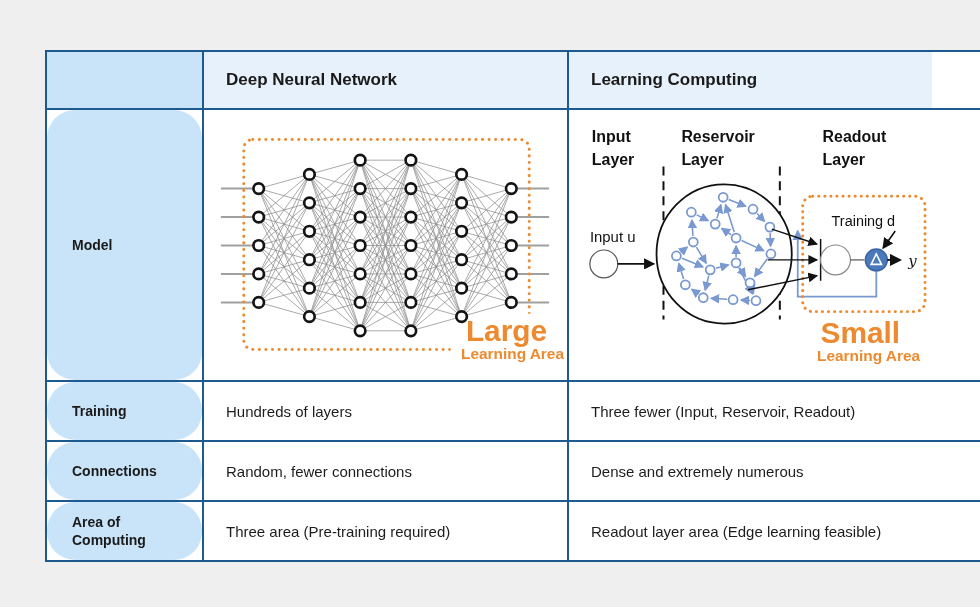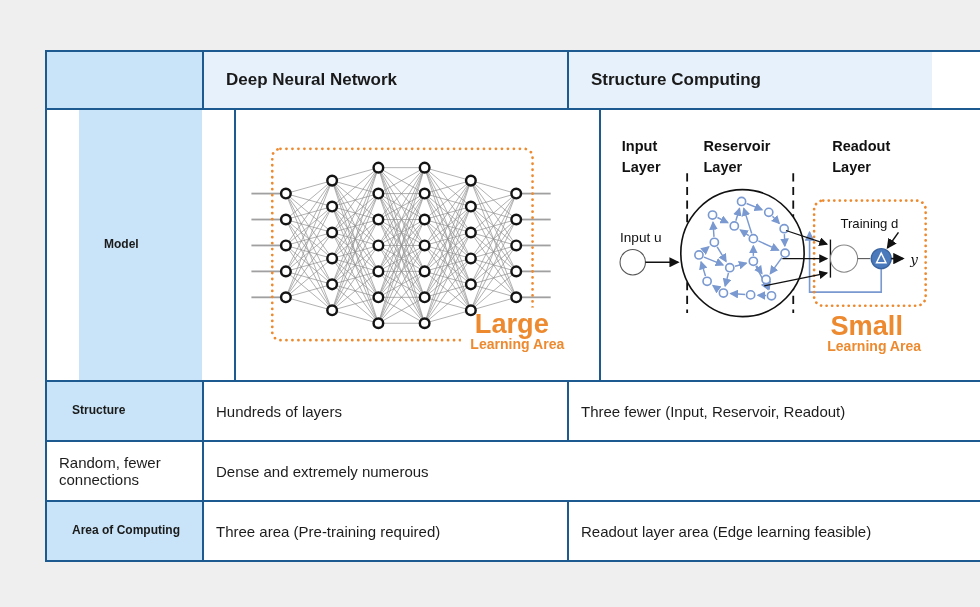--- a/index.html
+++ b/index.html
@@ -13,43 +13,43 @@
   }
   .comparison-table{
     position:absolute; left:45px; top:50px; width:967px;
     border-top:2px solid #1c5a8f;
     border-left:2px solid #1c5a8f;
     background:#ffffff;
   }
   .trow{ display:grid; grid-template-columns:155px 365px 365px; border-bottom:2px solid #1c5a8f; }
   .cell{ display:flex; align-items:center; background:#fff; }
   .cell + .cell{ border-left:2px solid #1c5a8f; }
-  .label-cell{ background:#c9e4f8; font-weight:bold; font-size:12px; padding:0 20px 0 25px; line-height:1.3; }
+  .label-cell{ background:#c9e4f8; font-weight:bold; font-size:14px; padding:0 20px 0 25px; line-height:1.3;border-radius:28px; }
   .header-row .cell{ height:56px; }
   .header-cell{ background:#e7f1fb; font-weight:bold; font-size:17px; padding-left:22px; }
   .header-corner{ background:#c9e4f8; }
-  .model-row .cell{ height:270px;margin-left:32px; }
+  .model-row .cell{ height:270px; }
   .text-row .cell{ height:58px; }
-  .text-row .value-cell{ font-size:15px; padding-left:12px; color:#1d1d1d; }
+  .text-row .value-cell{ font-size:15px; padding-left:22px; color:#1d1d1d; }
   .diagram-cell{ padding:0; }
   .diagram-cell svg{ display:block; width:363px; height:270px; }
   .rc-last{ font-size:14.5px; }
 </style>
 </head>
 <body>
 
 <div class="comparison-table">
 
   <div class="trow header-row">
     <div class="cell header-corner"></div>
     <div class="cell header-cell">
       <span>Deep Neural Network</span>
     </div>
     <div class="cell header-cell">
-      <span>Structure Computing</span>
+      <span>Learning Computing</span>
     </div>
   </div>
 
   <div class="trow model-row">
     <div class="cell label-cell">
       <span>Model</span>
     </div>
 
     <div class="cell diagram-cell">
       <svg viewBox="0 0 365 270">
@@ -393,31 +393,34 @@
         <text x="341" y="156" font-size="15" font-style="italic" font-family="'DejaVu Serif',serif" fill="#111">y</text>
 
         <text x="333" y="234" text-anchor="end" font-size="30" font-weight="700" fill="#ed8a2f">Small</text>
         <text x="353" y="252" text-anchor="end" font-size="15.5" font-weight="700" fill="#ed8a2f">Learning Area</text>
       </svg>
     </div>
   </div>
 
   <div class="trow text-row">
     <div class="cell label-cell">
-      <span>Structure</span>
+      <span>Training</span>
     </div>
     <div class="cell value-cell">
       <span>Hundreds of layers</span>
     </div>
     <div class="cell value-cell">
       <span>Three fewer (Input, Reservoir, Readout)</span>
     </div>
   </div>
 
   <div class="trow text-row">
+    <div class="cell label-cell">
+      <span>Connections</span>
+    </div>
     <div class="cell value-cell">
       <span>Random, fewer connections</span>
     </div>
     <div class="cell value-cell">
       <span>Dense and extremely numerous</span>
     </div>
   </div>
 
   <div class="trow text-row">
     <div class="cell label-cell">

